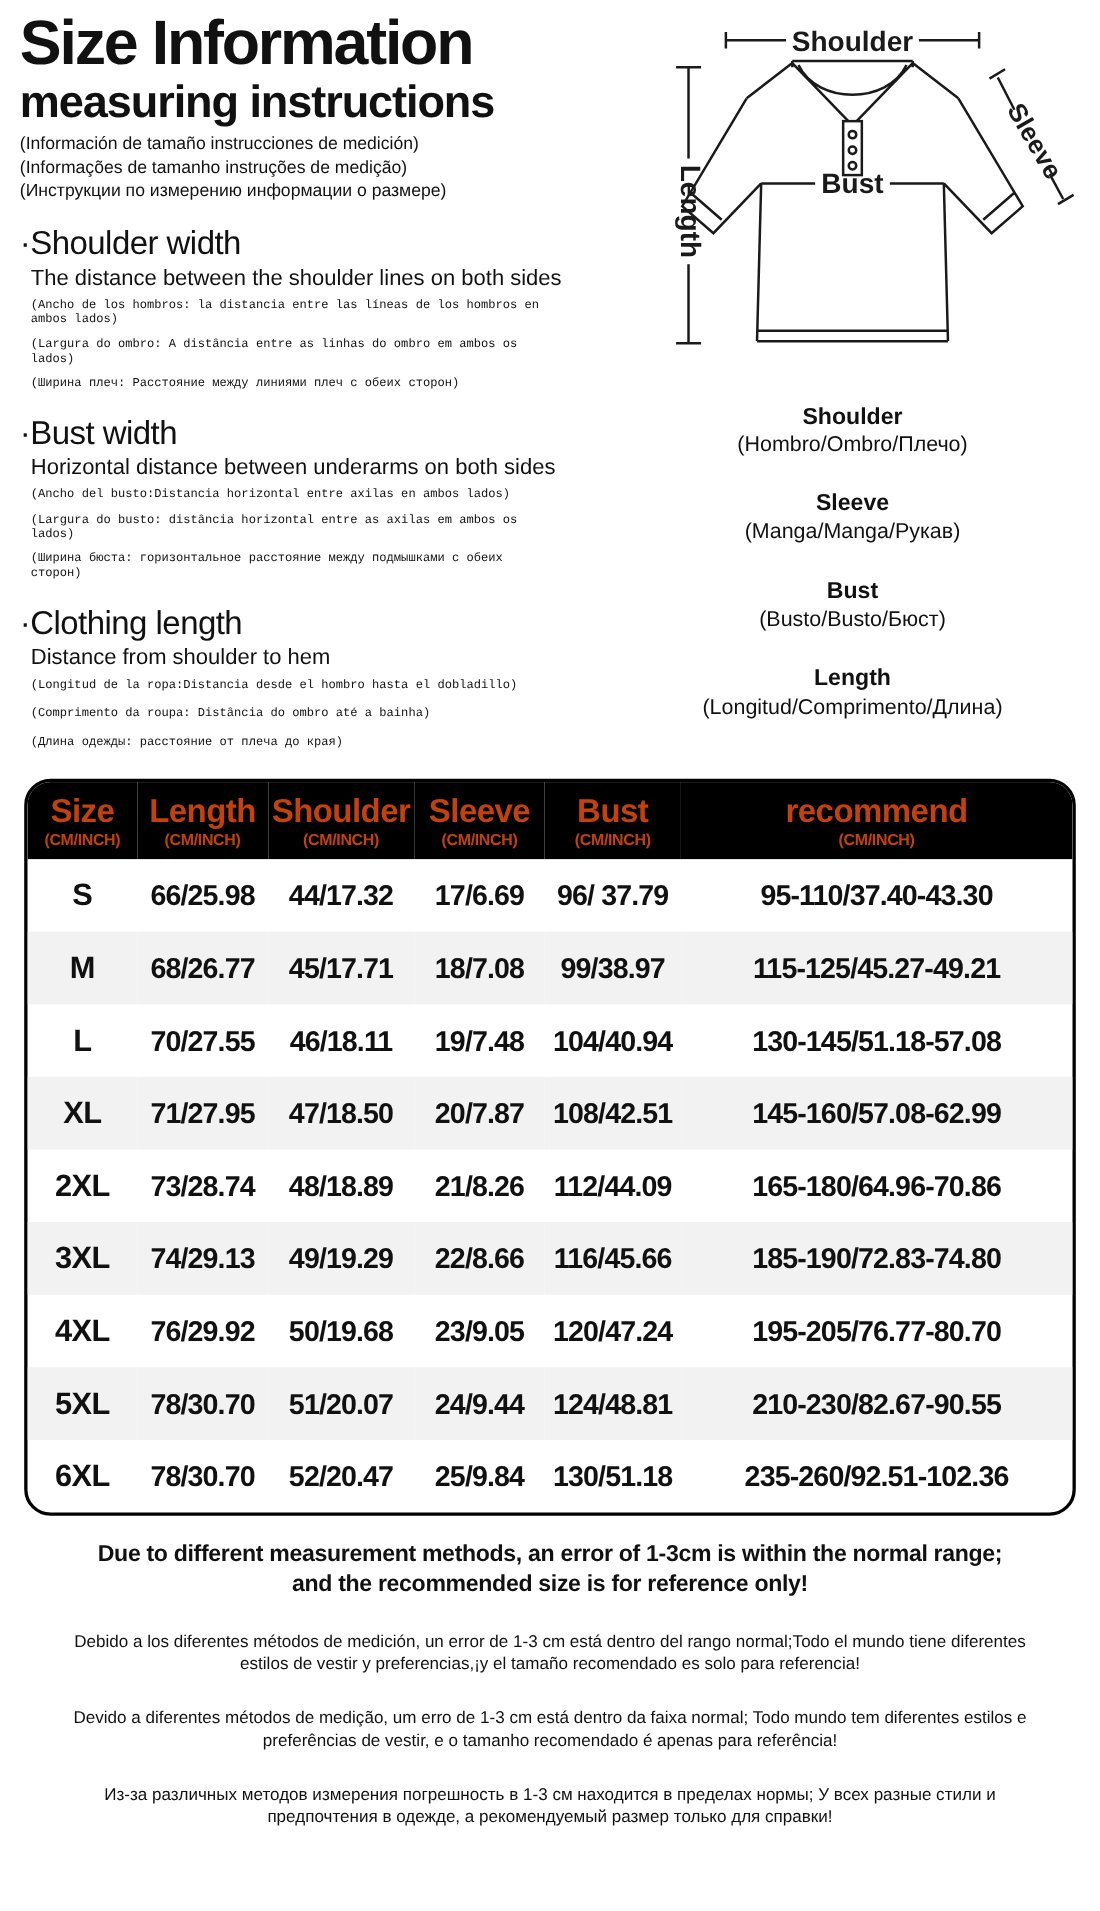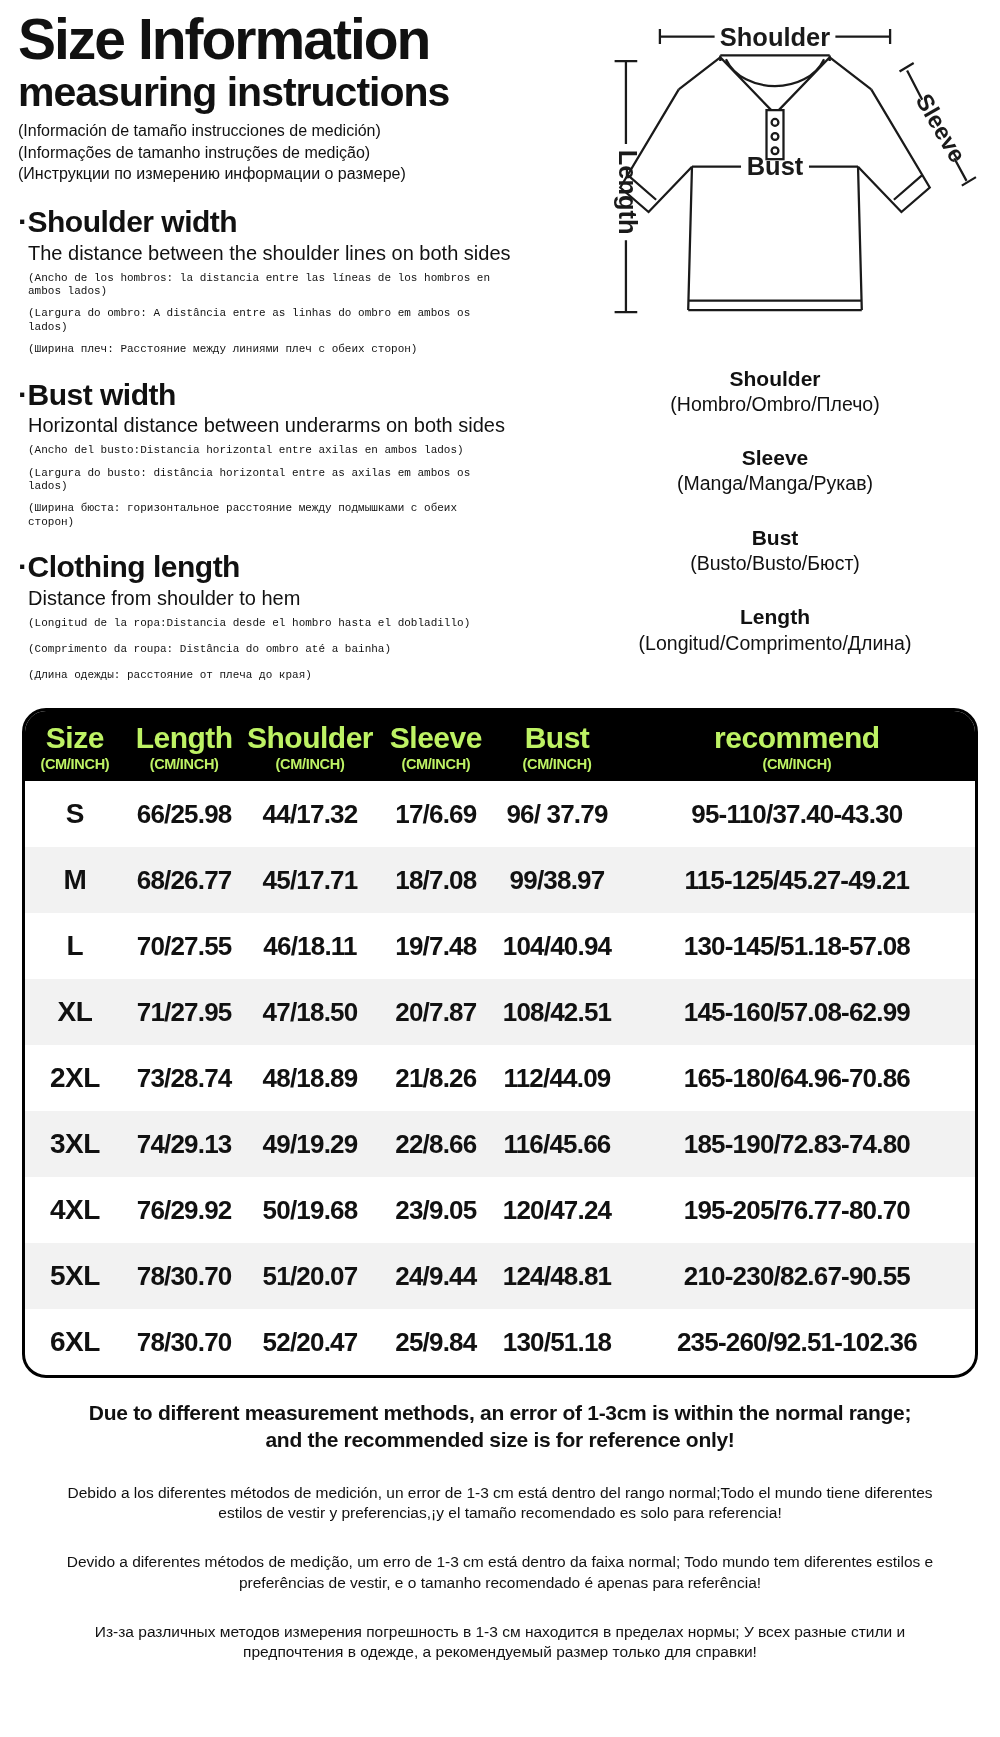--- a/index.html
+++ b/index.html
@@ -9,40 +9,40 @@
 
   .top { display:flex; padding:0 12px 0 18px; }
   .col-left { width:540px; flex:0 0 auto; }
   .col-right { flex:1 1 auto; }
 
   h1.title { font-size:57px; font-weight:bold; margin:0; line-height:1.04; letter-spacing:-2px; }
   h2.subtitle { font-size:41px; font-weight:bold; margin:2px 0 6px; line-height:1.05; letter-spacing:-1px; }
   p.top-trans { font-size:16px; margin:0; line-height:1.33; }
 
   .sec { margin-top:22px; }
-  .sec h3 { font-size:30px; font-weight:bold; margin:16px 0 3px; line-height:1.05; letter-spacing:-0.5px; }
+  .sec h3 { font-size:30px; font-weight:normal; margin:16px 0 3px; line-height:1.05; letter-spacing:-0.5px; }
   .sec .desc { font-size:20px; margin:0 0 7px 10px; line-height:1.2; }
   .sec .trans { font-size:11px; margin:0 0 9px 10px; line-height:1.22; max-width:478px;font-family:Liberation Mono, monospace; }
   .sec.sec-clothing .trans { margin-bottom:13px; }
 
   .shirt-svg { display:block; width:434px; margin:2px auto 0; }
   .legend { text-align:center; margin-top:28px; }
   .legend-group { margin-bottom:29px; }
   .legend-title { font-size:21px; font-weight:bold; line-height:1.25; }
   .legend-sub { font-size:19.5px; line-height:1.25; }
 
   .table-wrap { margin:12px 22px 0; border:3px solid #000; border-radius:24px; overflow:hidden; background:#fff; }
   table.size-table { width:100%; border-collapse:collapse; table-layout:fixed; }
   .size-table col.c-size      { width:10.5%; }
   .size-table col.c-length    { width:12.5%; }
   .size-table col.c-shoulder  { width:14%; }
   .size-table col.c-sleeve    { width:12.5%; }
   .size-table col.c-bust      { width:13%; }
   .size-table col.c-recommend { width:37.5%; }
-  .size-table thead th { background:#000; color:#bef264; padding:11px 0 9px; vertical-align:top; }
+  .size-table thead th { background:#000; color:#c2410c; padding:11px 0 9px; vertical-align:top; }
   .size-table .col-label { font-size:30px; font-weight:bold; line-height:1.05; letter-spacing:-0.5px; }
   .size-table .col-unit  { font-size:14.5px; font-weight:bold; margin-top:3px; letter-spacing:-0.3px; }
   .size-table tbody td { text-align:center; font-weight:bold; font-size:26px; height:66px; letter-spacing:-0.8px; padding:0 2px; }
   .size-table tbody td.size-col { font-size:28px; letter-spacing:-0.5px; }
   .size-table tbody tr:nth-child(even) { background:#f2f2f2; }
 
   .notes { margin-top:22px; text-align:center; }
   .notes-en p { font-size:21px; font-weight:bold; margin:0; line-height:1.28; letter-spacing:-0.3px; }
   .note-lang { font-size:15.5px; line-height:1.3; max-width:905px; margin:29px auto 0; }
 </style>

